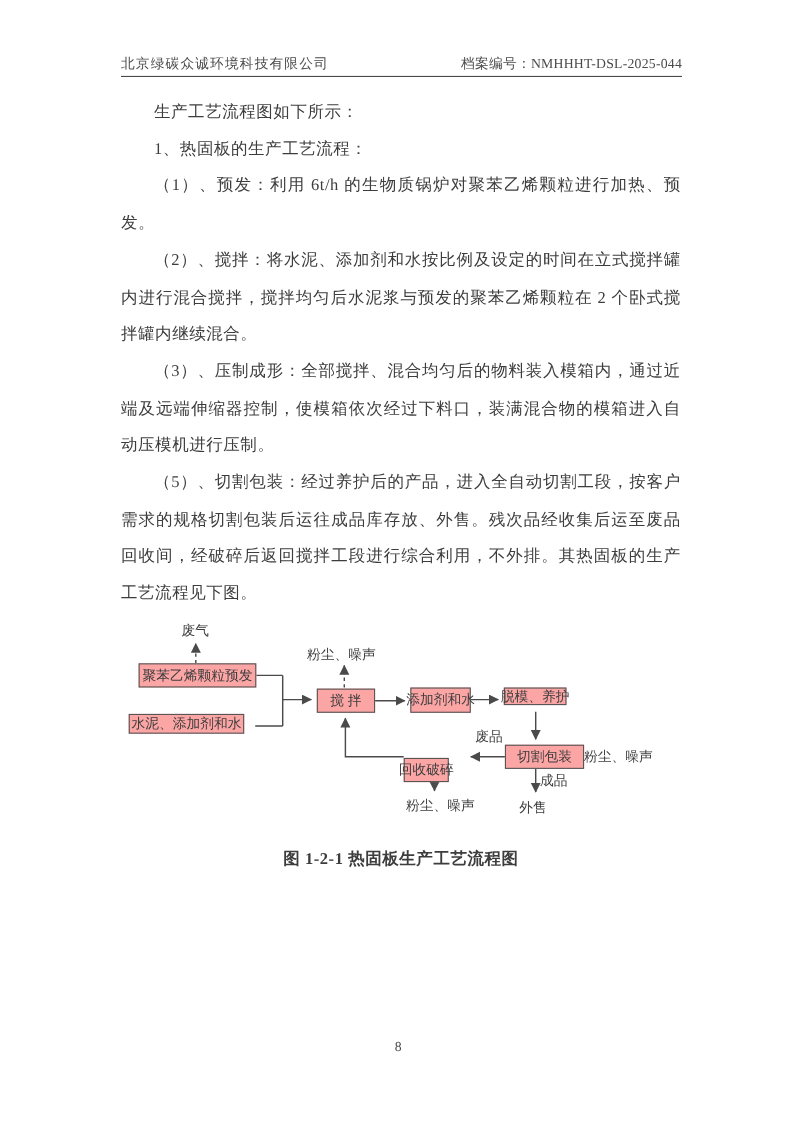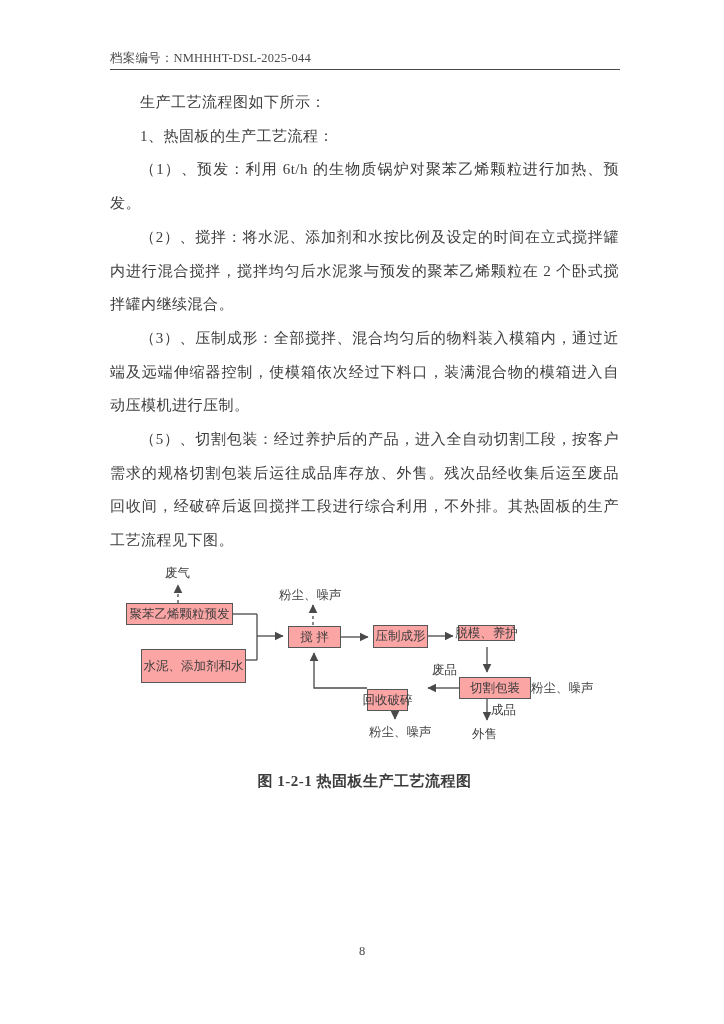--- a/index.html
+++ b/index.html
@@ -105,20 +105,21 @@
     font-size: 12.5px;
     color: #4a4a4a;
   }
 </style>
 </head>
 <body>
 
 <div class="page">
 
   <div class="header">
+    <span class="company">北京绿碳众诚环境科技有限公司</span>
     <span class="file-no">档案编号：NMHHHT-DSL-2025-044</span>
   </div>
   <div class="header-rule"></div>
 
   <div class="main">
     <p class="para">生产工艺流程图如下所示：</p>
     <p class="para">1、热固板的生产工艺流程：</p>
     <p class="para">（1）、预发：利用 6t/h 的生物质锅炉对聚苯乙烯颗粒进行加热、预发。</p>
     <p class="para">（2）、搅拌：将水泥、添加剂和水按比例及设定的时间在立式搅拌罐内进行混合搅拌，搅拌均匀后水泥浆与预发的聚苯乙烯颗粒在 2 个卧式搅拌罐内继续混合。</p>
     <p class="para">（3）、压制成形：全部搅拌、混合均匀后的物料装入模箱内，通过近端及远端伸缩器控制，使模箱依次经过下料口，装满混合物的模箱进入自动压模机进行压制。</p>
@@ -152,23 +153,23 @@
           <g stroke-dasharray="3,3">
             <path d="M78,49 V31" marker-end="url(#arw)"></path>
             <path d="M213,71 V51" marker-end="url(#arw)"></path>
             <path d="M415,134 H425" marker-end="url(#arw)"></path>
             <path d="M295,145 V165" marker-end="url(#arw)"></path>
           </g>
         </g>
       </svg>
 
       <div class="fc-node" style="left:26px;  top:49px;  width:107px; height:22px;">聚苯乙烯颗粒预发</div>
-      <div class="fc-node" style="left:41px;  top:95px;  width:105px; height:34px;">水泥、添加剂和水</div>
+      <div class="fc-node" style="left:17px;  top:95px;  width:105px; height:18px;">水泥、添加剂和水</div>
       <div class="fc-node" style="left:188px; top:72px;  width:53px;  height:22px;">搅  拌</div>
-      <div class="fc-node" style="left:273px; top:71px;  width:55px;  height:23px;">压制成形</div>
+      <div class="fc-node" style="left:273px; top:71px;  width:55px;  height:23px;">添加剂和水</div>
       <div class="fc-node" style="left:358px; top:71px;  width:57px;  height:16px;">脱模、养护</div>
       <div class="fc-node" style="left:359px; top:123px; width:72px;  height:22px;">切割包装</div>
       <div class="fc-node" style="left:267px; top:123px; width:41px;  height:22px;margin-top:12px;">回收破碎</div>
 
       <div class="fc-label" style="left:65px;  top:13px;">废气</div>
       <div class="fc-label" style="left:179px; top:35px;">粉尘、噪声</div>
       <div class="fc-label" style="left:332px; top:110px;">废品</div>
       <div class="fc-label" style="left:431px; top:128px;">粉尘、噪声</div>
       <div class="fc-label" style="left:391px; top:150px;">成品</div>
       <div class="fc-label" style="left:372px; top:174px;">外售</div>

